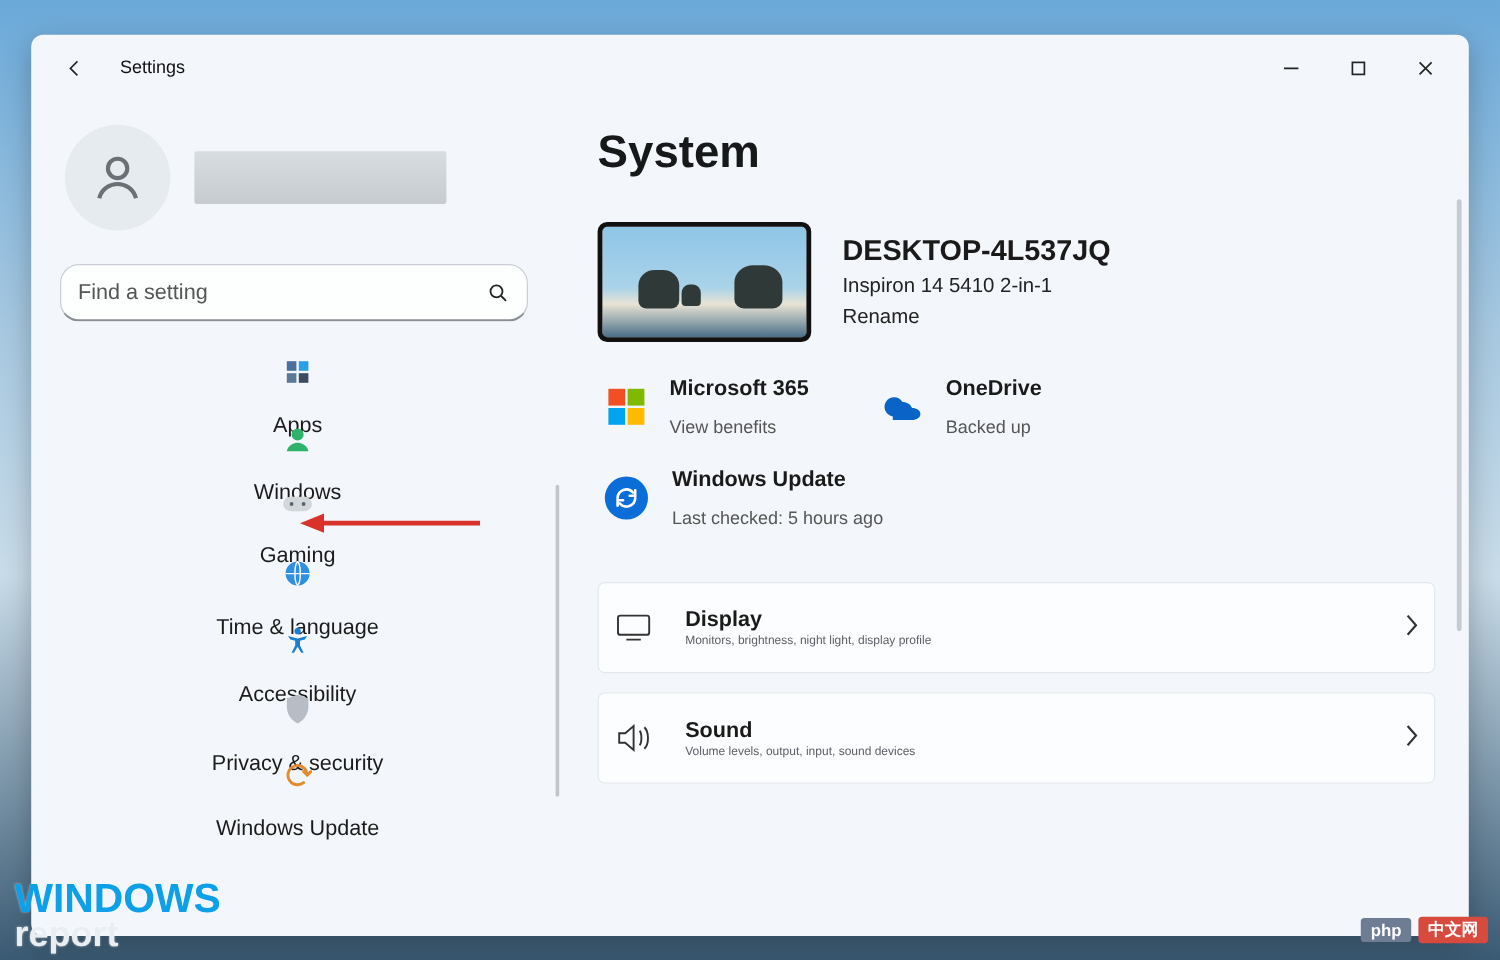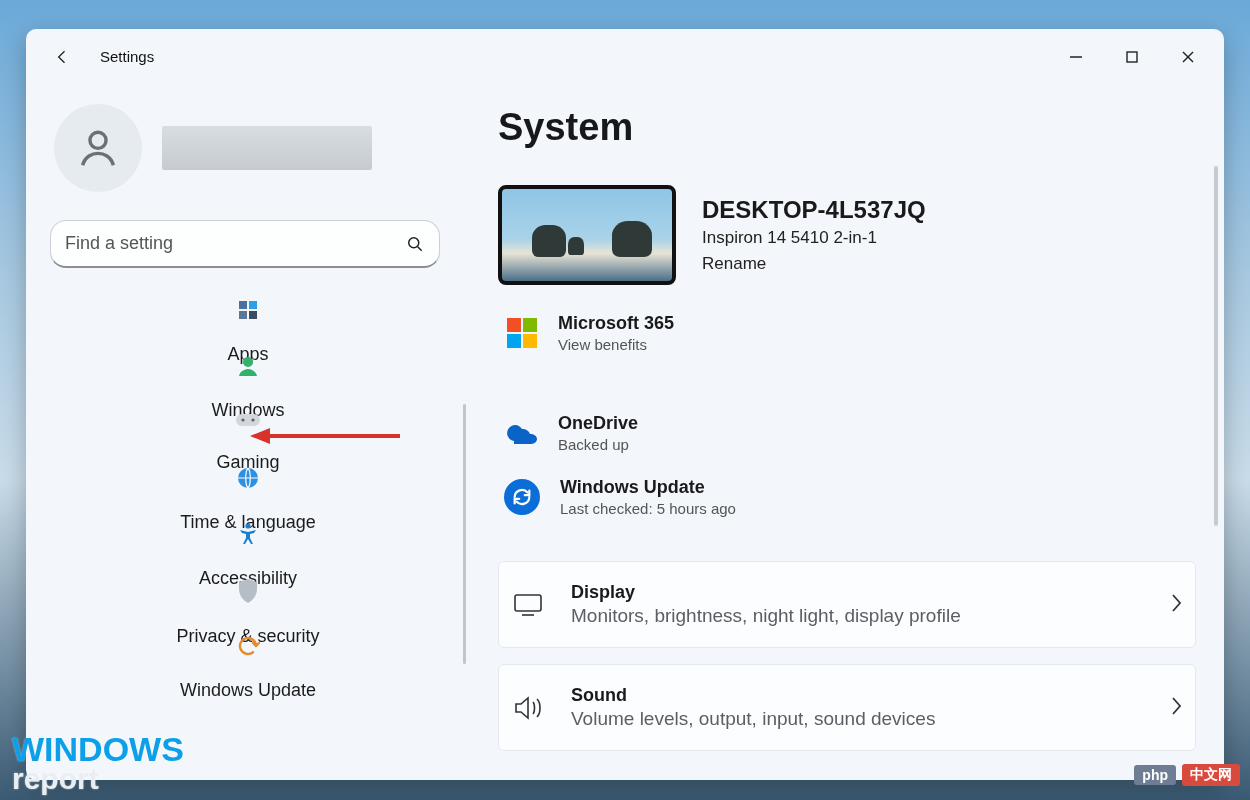--- a/index.html
+++ b/index.html
@@ -103,42 +103,42 @@
     background: linear-gradient(to bottom, #8fc5e6 0%, #a9d3e9 55%, #e8e3d5 70%, #4a6f88 100%);
     position:relative; overflow:hidden;
   }
   .rock { position:absolute; bottom:24px; background:#2f3a38; border-radius:40% 40% 20% 20%; }
   .rock.r1 { left:30px; width:34px; height:32px; }
   .rock.r2 { left:66px; width:16px; height:18px; bottom:26px; }
   .rock.r3 { right:20px; width:40px; height:36px; }
   .device-info h2 { font-size: 24px; font-weight:600; color:#1a1a1a; }
   .device-info .model { font-size: 17px; color:#222; margin-top:4px; }
   .device-info .rename { font-size: 17px; color:#222; margin-top:6px; cursor:pointer; }
-  .tiles { display:flex; gap:60px; margin-bottom:24px; margin-left:6px;flex-direction:column; }
+  .tiles { display:flex; gap:60px; margin-bottom:24px; margin-left:6px; }
   .tile { display:flex; align-items:center; gap:18px; cursor:pointer; }
   .tile-icon { width:36px; height:36px; display:flex; align-items:center; justify-content:center; }
   .tile-text .t { font-size:18px; font-weight:600; color:#1a1a1a; }
-  .tile-text .s { font-size:15px; color:#555; margin-top:2px; }
+  .tile-text .s { font-size:15px; color:#555; margin-top:14px; }
   .update-row { display:flex; align-items:center; gap:20px; margin: 18px 0 44px 6px; cursor:pointer; }
   .update-icon {
     width:36px; height:36px; border-radius:50%;
     background:#0a6dd8; display:flex; align-items:center; justify-content:center;
   }
   .card {
     background:#fcfdfe;
     border:1px solid #e3e8ed;
     border-radius:6px;
     padding: 20px 12px;
     display:flex; align-items:center; gap:26px;
     margin-bottom:16px;
     cursor:pointer;
   }
   .card-icon { width:34px; height:34px; display:flex; align-items:center; justify-content:center; color:#333; }
   .card-text .ct { font-size:18px; font-weight:600; color:#1a1a1a; }
-  .card-text .cs { font-size:19px; color:#5a5f65; margin-top:2px; }
+  .card-text .cs { font-size:10px; color:#5a5f65; margin-top:2px; }
   .chev { margin-left:auto; color:#444; }
   .main-scroll { position:absolute; right:6px; top:82px; width:4px; height:360px; background:#c5cbd1; border-radius:3px; }
   .watermark {
     position:absolute; left:12px; bottom:8px;
     color:#0da0e8; font-weight:700; font-size:34px; line-height:.9;
     text-shadow: 0 0 2px rgba(255,255,255,.6);
     pointer-events:none;
   }
   .watermark .r2 { color:#e9eef3; font-size:30px; }
   .corner-badge {

